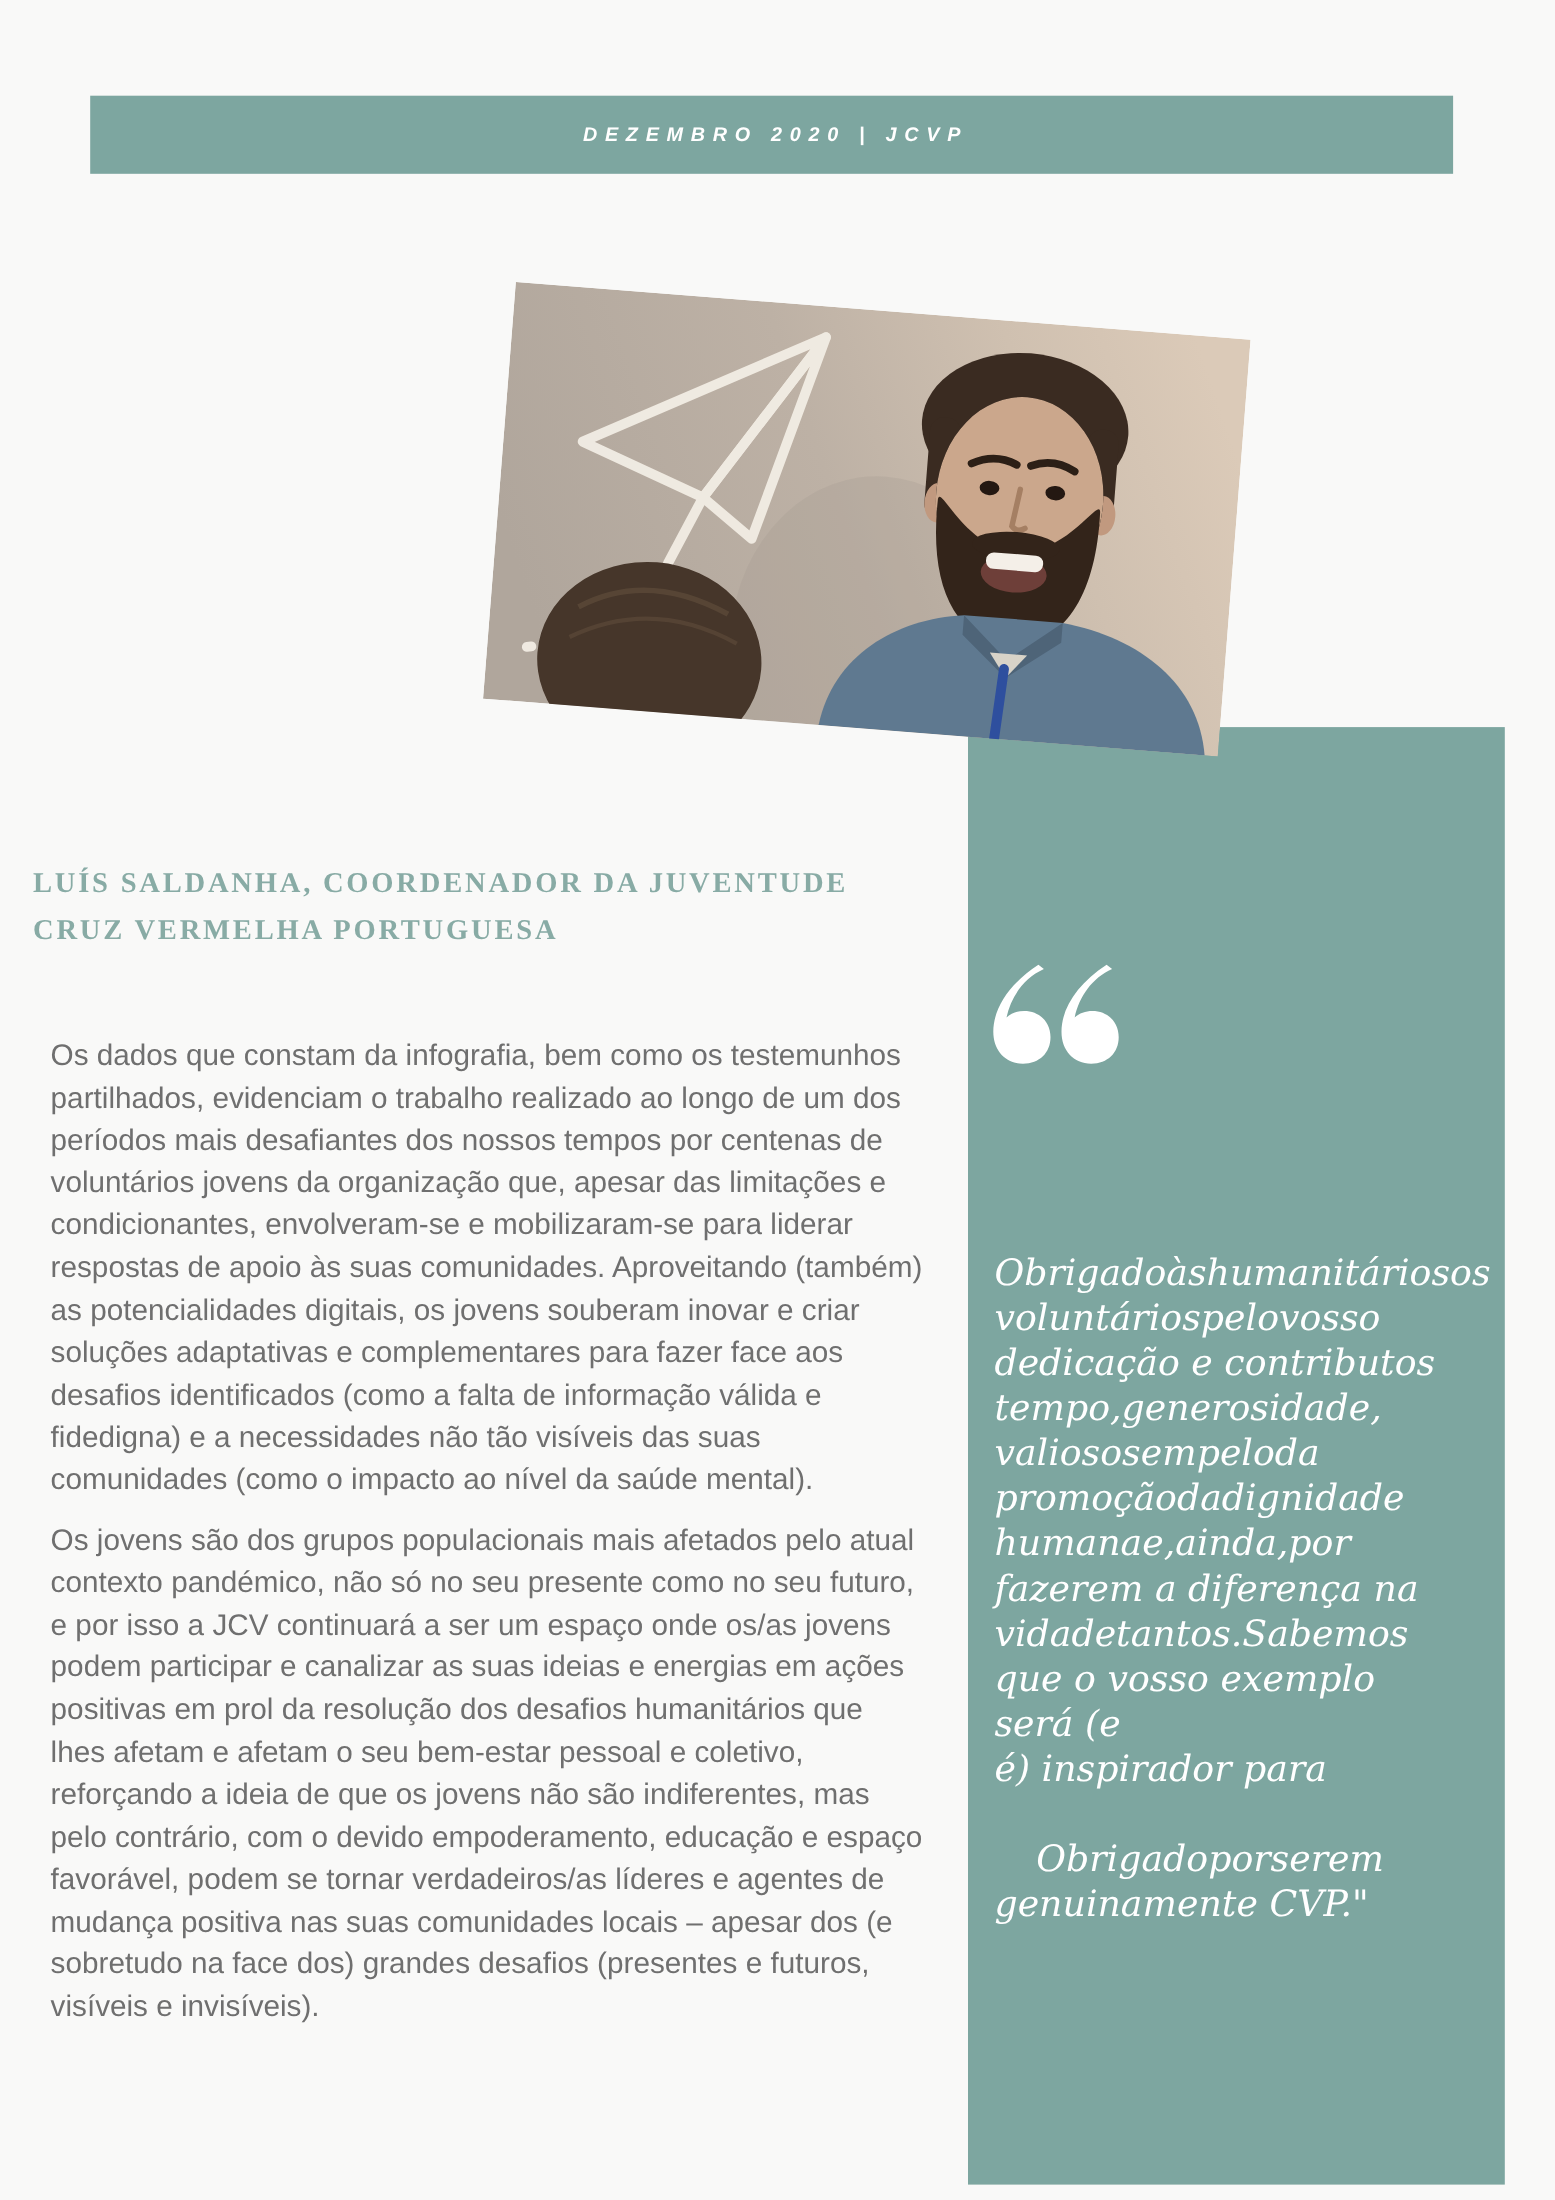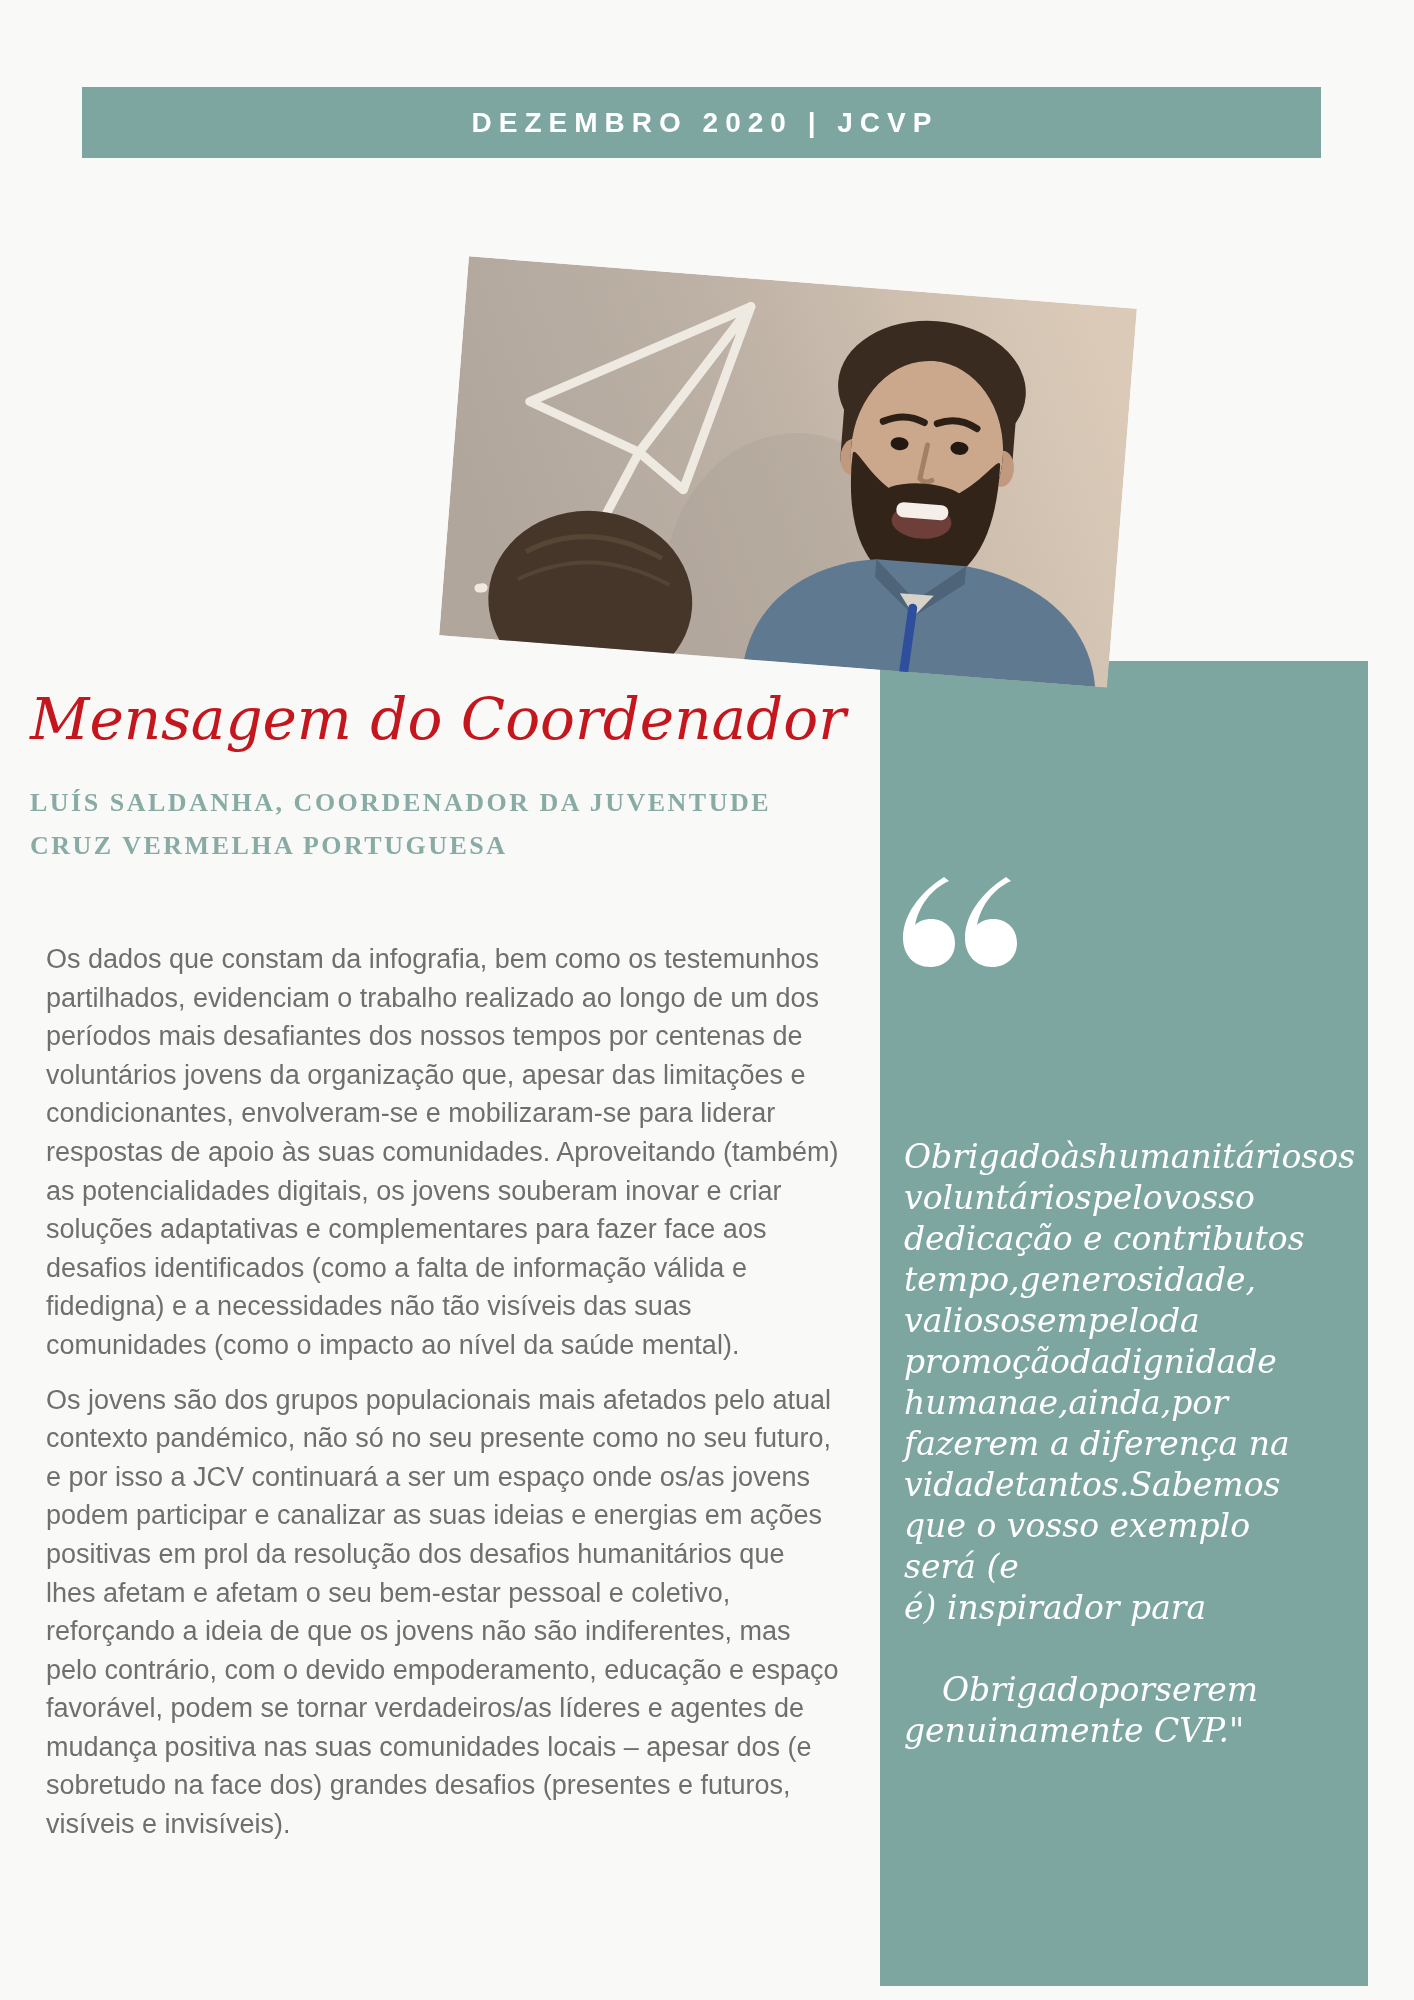--- a/index.html
+++ b/index.html
@@ -15,24 +15,25 @@
   
   .banner {
     position: absolute;
     left: 82px; top: 87px;
     width: 1239px; height: 71px;
     background: var(--teal, #7da6a0);
     display: flex; align-items: center; justify-content: center;
   }
   .banner-label {
     color: var(--banner-text, #fff);
-    font-size: 28px;
+    font-size: 18px;
     font-weight: 700;
     letter-spacing: 7px;
     padding-left: 7px; 
+    font-style: italic;
   }
 
   
   .side-panel {
     position: absolute;
     left: 880px; top: 661px;
     width: 488px; height: 1325px;
     background: var(--teal, #7da6a0);
   }
 
@@ -162,21 +163,20 @@
       </g>
 
       <g>
         <ellipse cx="148" cy="334" rx="102" ry="90" fill="#46362a"></ellipse>
         <path d="M80,290 Q140,252 216,286" stroke="#63503e" stroke-width="5" fill="none" opacity="0.6"></path>
         <path d="M74,318 Q146,276 226,312" stroke="#63503e" stroke-width="4" fill="none" opacity="0.5"></path>
       </g>
     </svg>
   </div>
 
-  <div class="title">Mensagem do Coordenador</div>
   <div class="subtitle">
     <div>LUÍS SALDANHA, COORDENADOR DA JUVENTUDE</div>
     <div>CRUZ VERMELHA PORTUGUESA</div>
   </div>
 
   <div class="body-copy">
     <p>Os dados que constam da infografia, bem como os testemunhos
 partilhados, evidenciam o trabalho realizado ao longo de um dos
 períodos mais desafiantes dos nossos tempos por centenas de
 voluntários jovens da organização que, apesar das limitações e

